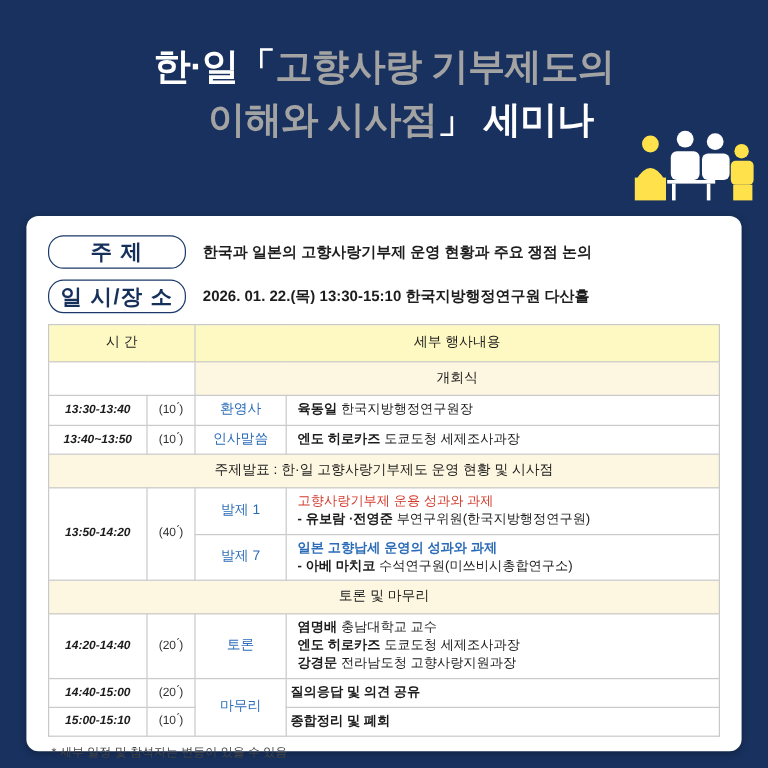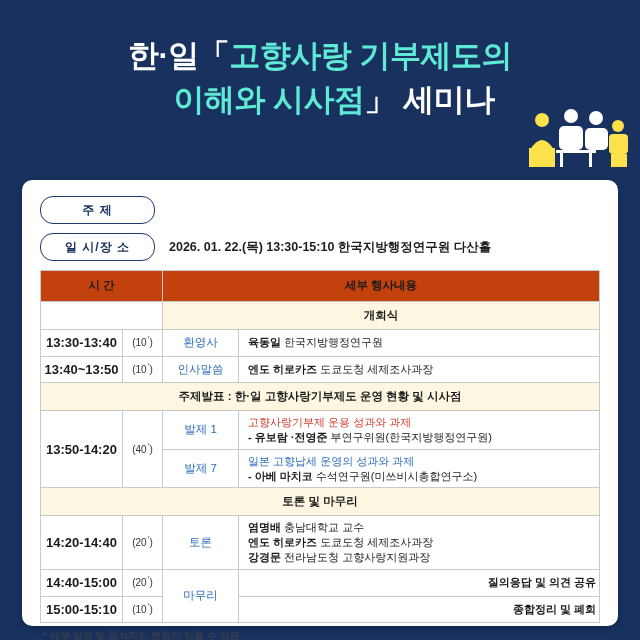--- a/index.html
+++ b/index.html
@@ -17,21 +17,21 @@
     color:#ffffff;
     text-align:center;
   }
   .title{
     padding-top:34px;
     font-size:31px;
     font-weight:bold;
     line-height:1.42;
     letter-spacing:-0.5px;
   }
-  .title .accent{color:#5eead4;}
+  .title .accent{color:#a3a3a3;}
   .title .bracket{color:#ffffff;font-weight:bold;}
   .title-line2{display:block;margin-left:28px;}
   
   .people{
     position:absolute;
     right:8px;
     bottom:6px;
     width:120px;height:70px;
   }
   
@@ -45,21 +45,21 @@
     box-sizing:border-box;
   }
   
   .inforow{display:flex;align-items:center;margin-bottom:9px;}
   .pill{
     width:113px;min-width:113px;
     height:26px;line-height:26px;
     border:1.5px solid #1b3a6b;
     border-radius:13px;
     color:#16305c;
-    font-size:12px;
+    font-size:18px;
     font-weight:bold;
     text-align:center;
     letter-spacing:1px;
     background:#fff;
   }
   .infotext{
     margin-left:14px;
     font-size:12.5px;
     color:#1d1d1d;
     font-weight:bold;
@@ -74,46 +74,46 @@
     table-layout:fixed;
   }
   th,td{
     border:1px solid #c9c9c9;
     padding:4px 3px;
     text-align:center;
     vertical-align:middle;
     line-height:1.35;
   }
   thead th{
-    background:#c2410c;
+    background:#fef9c3;
     font-size:11.5px;
-    font-weight:bold;
+    font-weight:normal;
     color:#1b1b1b;
     height:22px;
   }
   .sect td{
     background:#fdf6e0;
-    font-weight:bold;
+    font-weight:normal;
     font-size:11.5px;
     height:19px;
   }
-  .time{font-weight:bold;font-size:13px;width:82px;}
+  .time{font-weight:bold;font-size:10px;width:82px;font-style:italic;}
   .dur{width:40px;font-size:10px;color:#333;}
   .role{
     width:76px;
     font-weight:normal;
     color:#2b6cb8;
     font-size:11.5px;
     margin-top:44px;
   }
   .detail{text-align:left;padding-left:9px;}
   .detail b{font-weight:bold;}
   .red{color:#d33b2c;}
-  .blue{color:#2b6cb8;}
-  .center{text-align:right;font-weight:bold;}
+  .blue{color:#2b6cb8;font-weight:bold;}
+  .center{text-align:left;font-weight:bold;}
   .note{
     margin-top:6px;
     font-size:10px;
     color:#444;
   }
 </style>
 </head>
 <body>
 
 <div class="header">
@@ -144,20 +144,21 @@
     <circle cx="106" cy="24" r="6" fill="#ffe24b"></circle>
     <rect x="97" y="32" width="19" height="20" rx="4" fill="#ffe24b"></rect>
     <rect x="99" y="52" width="16" height="13" fill="#ffe24b"></rect>
   </svg>
 </div>
 
 <div class="card">
 
   <div class="inforow">
     <div class="pill">주      제</div>
+    <div class="infotext">한국과 일본의 고향사랑기부제 운영 현황과 주요 쟁점 논의</div>
   </div>
 
   <div class="inforow">
     <div class="pill">일 시/장 소</div>
     <div class="infotext">2026. 01. 22.(목) 13:30-15:10 한국지방행정연구원 다산홀</div>
   </div>
 
   <table>
     <colgroup>
       <col style="width:82px">
@@ -175,21 +176,21 @@
 
       <tr class="sect">
         <td colspan="2" style="background:#ffffff;border-left:1px solid #c9c9c9;"></td>
         <td colspan="2">개회식</td>
       </tr>
       <tr>
         <td class="time">13:30-13:40</td>
         <td class="dur">(10 ́)</td>
         <td class="role">환영사</td>
         <td class="detail">
-          <b>육동일</b><span> 한국지방행정연구원</span>
+          <b>육동일</b><span> 한국지방행정연구원장</span>
         </td>
       </tr>
       <tr>
         <td class="time">13:40~13:50</td>
         <td class="dur">(10 ́)</td>
         <td class="role">인사말씀</td>
         <td class="detail">
           <b>엔도 히로카즈</b><span> 도쿄도청 세제조사과장</span>
         </td>
       </tr>

